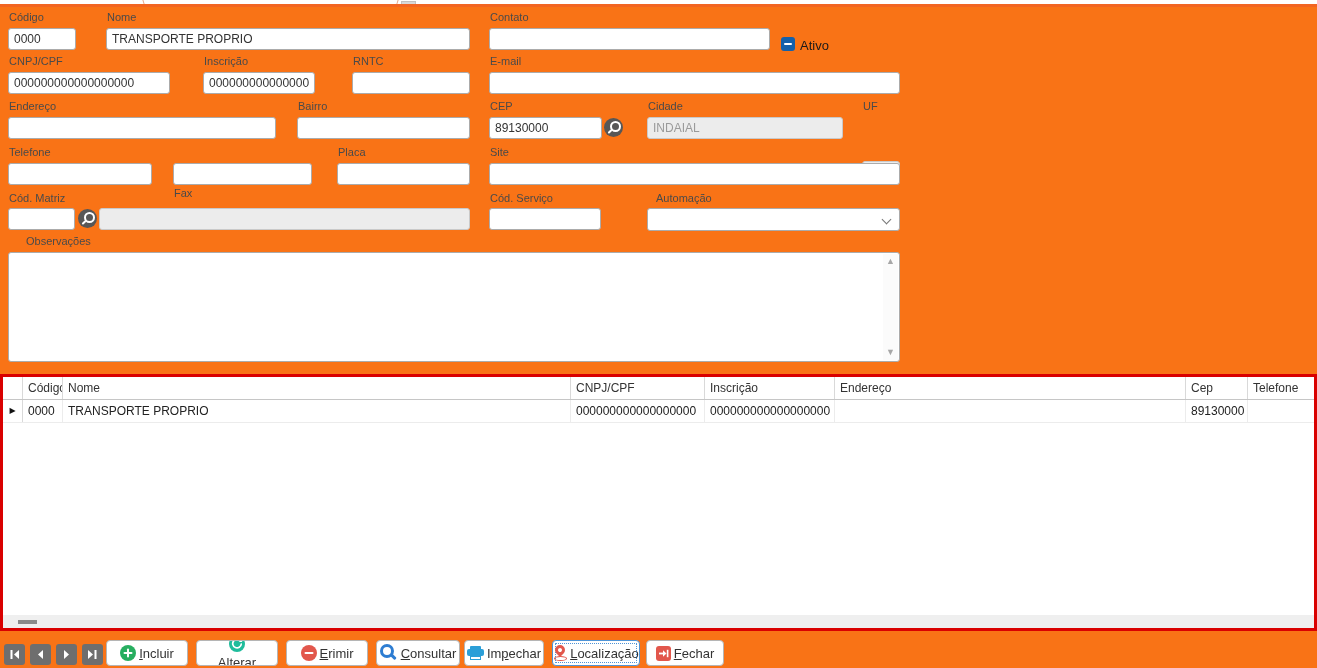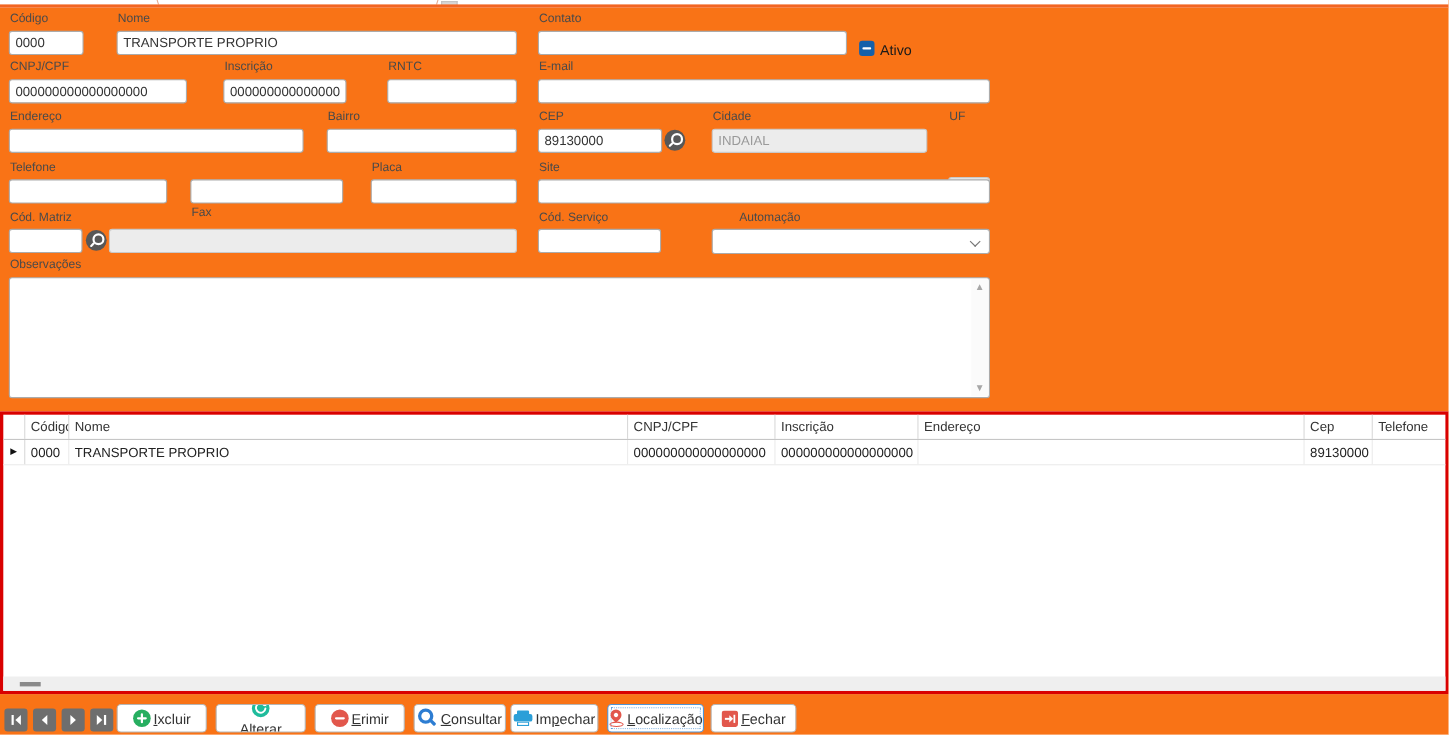--- a/index.html
+++ b/index.html
@@ -120,27 +120,27 @@
   <input class="inp" style="left: 489px; top: 163px; width: 411px;" value="">
 
   <div class="lbl" style="left:9px;top:192px;">Cód. Matriz</div>
   <input class="inp" style="left: 8px; top: 208px; width: 67px;" value="">
   <div class="search-btn" style="left:78px;top:209px;">
       <div class="mag-w"></div>
     </div>
   <input class="inp dis" style="left: 99px; top: 208px; width: 371px;" value="">
   <div class="lbl" style="left:490px;top:192px;">Cód. Serviço</div>
   <input class="inp" style="left: 489px; top: 208px; width: 112px;" value="">
-  <div class="lbl" style="left:672px;top:192px;text-align:center;">Automação</div>
+  <div class="lbl" style="left:656px;top:192px;text-align:center;">Automação</div>
   <div class="selectbox" style="left:647px;top:208px;width:253px;">
     <span style="font-size:12px;color:#333;padding-left:5px;line-height:21px;"></span>
     <span class="chev"></span>
   </div>
 
-  <div class="lbl" style="left:9px;top:235px;">Observações</div>
+  <div class="lbl" style="left:26px;top:235px;">Observações</div>
   <div class="obs">
     <span style="font-size:12px;color:#333;padding:3px 5px;display:block;"></span>
     <div class="vscroll">
       <span class="arr">▲</span>
       <span class="arr">▼</span>
     </div>
   </div>
 
   <div class="grid">
     <div class="grid-header">
@@ -193,21 +193,21 @@
       </svg>
   </div>
 
   <div class="act-btn" style="left:106px;width:82px;">
     <span class="ic-circle ic-green">
       <svg width="16" height="16" viewBox="0 0 16 16" fill="#fff">
           <rect x="7" y="3.5" width="2" height="9" rx="1"></rect>
           <rect x="3.5" y="7" width="9" height="2" rx="1"></rect>
         </svg>
     </span>
-    <span><span></span><span class="key">I</span><span>xcluir</span></span>
+    <span><span></span><span class="key">I</span><span>ncluir</span></span>
   </div>
 
   <div class="act-btn" style="left:196px;width:82px;flex-direction:column;">
     <span class="ic-circle ic-teal">
       <svg width="16" height="16" viewBox="0 0 16 16">
           <path d="M11.6 5.2 A4.3 4.3 0 1 0 12.3 8" fill="none" stroke="#fff" stroke-width="1.7" stroke-linecap="round"></path>
           <path d="M12.7 2.4 l0.5 3.6 -3.5 -0.6 z" fill="#fff"></path>
         </svg>
     </span>
     <span><span></span><span class="key">A</span><span>lterar</span></span>

